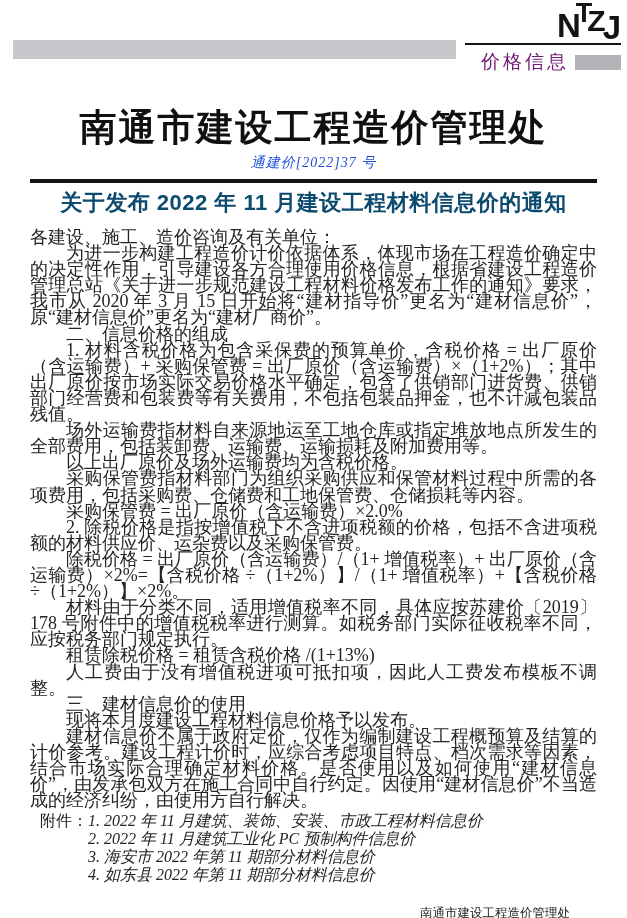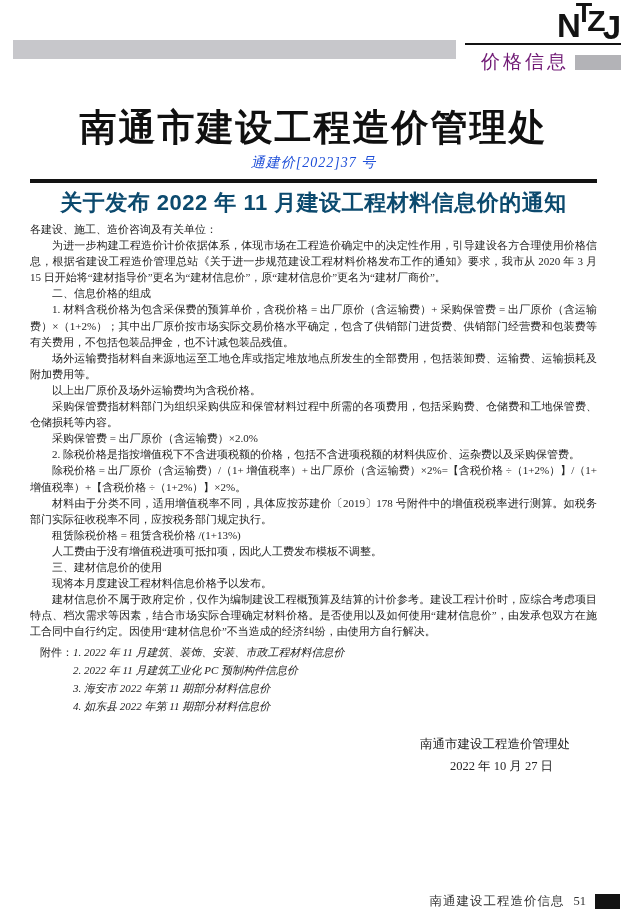--- a/index.html
+++ b/index.html
@@ -59,32 +59,32 @@
   .rule-thick { height: 4px; background: #131313; margin-top: 8px; }
   .notice-title {
     margin: 6px 0 0; text-align: center;
     font-family: "Liberation Sans", "DejaVu Sans", sans-serif;
     font-size: 22px; font-weight: bold; color: #0c4a6e;
     line-height: 28px; letter-spacing: 0.5px;
   }
 
   
   .doc-body {
-    margin-top: 4px;
-    font-size: 11px; line-height: 16.1px;
+    margin-top: 12px;
+    font-size: 18px; line-height: 16.1px;
     text-align: justify; color: #242424;
   }
   .doc-body p { margin: 0; text-indent: 2em; }
   .doc-body p.salutation { text-indent: 0; }
 
   
   .attachments {
     display: flex; align-items: flex-start;
     margin-top: 4px; padding-left: 10px;
-    font-size: 11px; line-height: 18px; color: #242424;
+    font-size: 16px; line-height: 18px; color: #242424;
   }
   .att-label { white-space: nowrap; flex: none; }
   .att-list { flex: none; }
   .att-item { margin: 0; font-style: italic; }
 
   
   .signature { margin-top: 21px; font-size: 12.5px; color: #242424; }
   .sig-org  { text-align: right; padding-right: 27px; line-height: 16px; }
   .sig-date { text-align: right; padding-right: 44px; line-height: 16px; margin-top: 6px; }
 
@@ -155,19 +155,14 @@
       </div>
     </div>
 
     <div class="signature">
       <div class="sig-org">南通市建设工程造价管理处</div>
       <div class="sig-date">2022 年 10 月 27 日</div>
     </div>
 
   </div>
 
-  <div class="page-footer">
-    <span class="footer-title">南通建设工程造价信息</span>
-    <span class="footer-page">51</span>
-    <span class="footer-square"></span>
-  </div>
 
 </div>
 
 </body></html>

